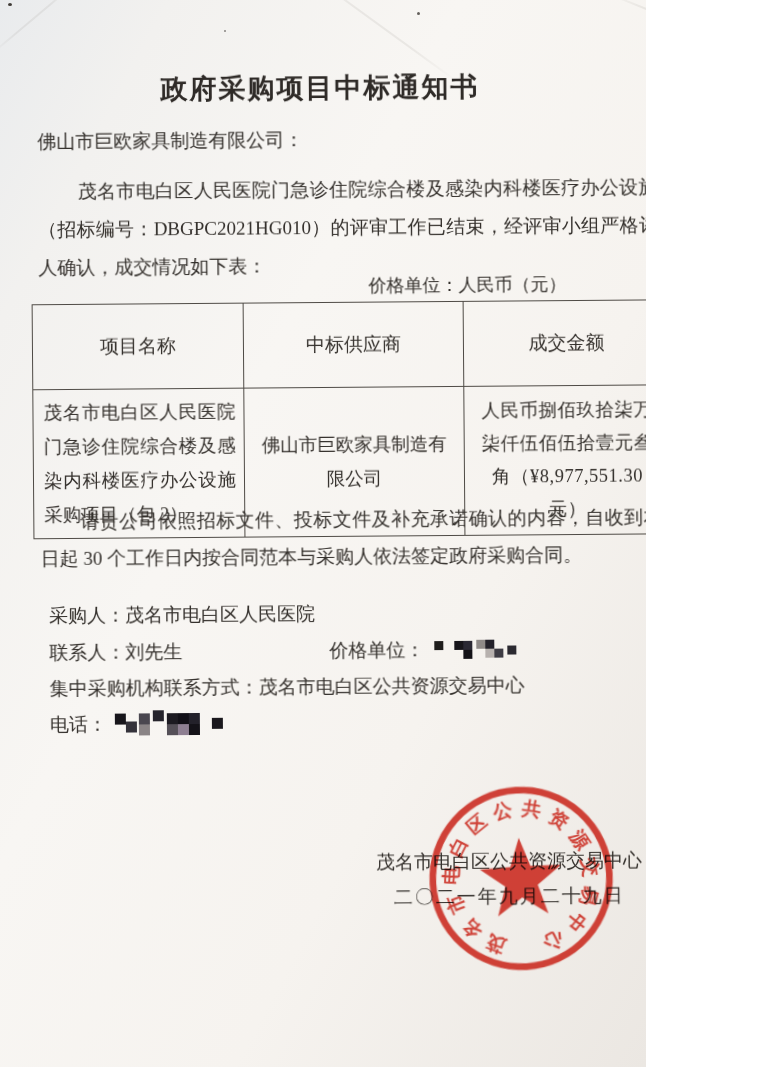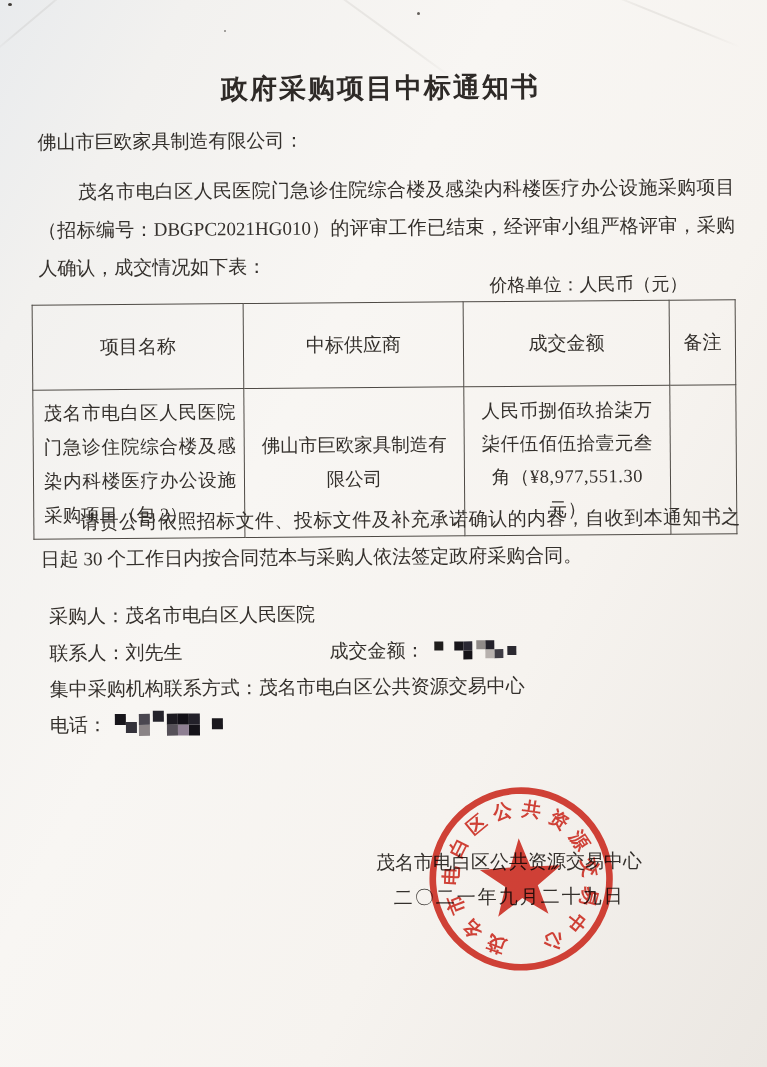--- a/index.html
+++ b/index.html
@@ -1,20 +1,21 @@
 <!DOCTYPE html>
 <html style="--stamp-color: #c9251a;"><head>
 <meta charset="utf-8">
 <style>
   html,body{margin:0;padding:0;}
   body{width:767px;height:1067px;overflow:hidden;font-family:"Liberation Serif","DejaVu Serif",serif;}
 
   .paper{
-    position:relative;width:767px;height:1067px;overflow:hidden;
+    position:relative;width:617px;height:1067px;overflow:hidden;
     background:linear-gradient(118deg,#e9ebed 0%,#f2f1ef 14%,#f8f6f3 38%,#f6f3ef 66%,#ebe7e2 100%);
+    padding-left:29px;
   }
 
   
   .crease{position:absolute;height:2px;opacity:.32;
     background:linear-gradient(90deg,transparent,rgba(122,116,108,.35) 30%,rgba(122,116,108,.35) 70%,transparent);}
   .crease-1{width:180px;left:292px;top:26px;transform:rotate(36deg);}
   .crease-2{width:110px;left:-22px;top:18px;transform:rotate(-40deg);}
   .crease-3{width:150px;left:596px;top:18px;transform:rotate(22deg);}
   .speck{position:absolute;border-radius:50%;background:#3f3b36;}
   .speck-1{left:8px;top:3px;width:4px;height:3px;}
@@ -123,21 +124,21 @@
       </tbody>
     </table>
 
     <p class="para para2">请贵公司依照招标文件、投标文件及补充承诺确认的内容，自收到本通知书之日起 30 个工作日内按合同范本与采购人依法签定政府采购合同。</p>
 
     <p class="info line-purchaser">采购人：茂名市电白区人民医院</p>
 
     <p class="info line-contact">
       <span>联系人：刘先生</span>
       <span class="phone-part">
-        <span>成交金额：</span><span class="mosaic mosaic-1"></span>
+        <span>价格单位：</span><span class="mosaic mosaic-1"></span>
       </span>
     </p>
 
     <p class="info line-agency">集中采购机构联系方式：茂名市电白区公共资源交易中心</p>
 
     <p class="info line-phone">
       <span>电话：</span><span class="mosaic mosaic-2"></span>
     </p>
 
     <div class="signature">

